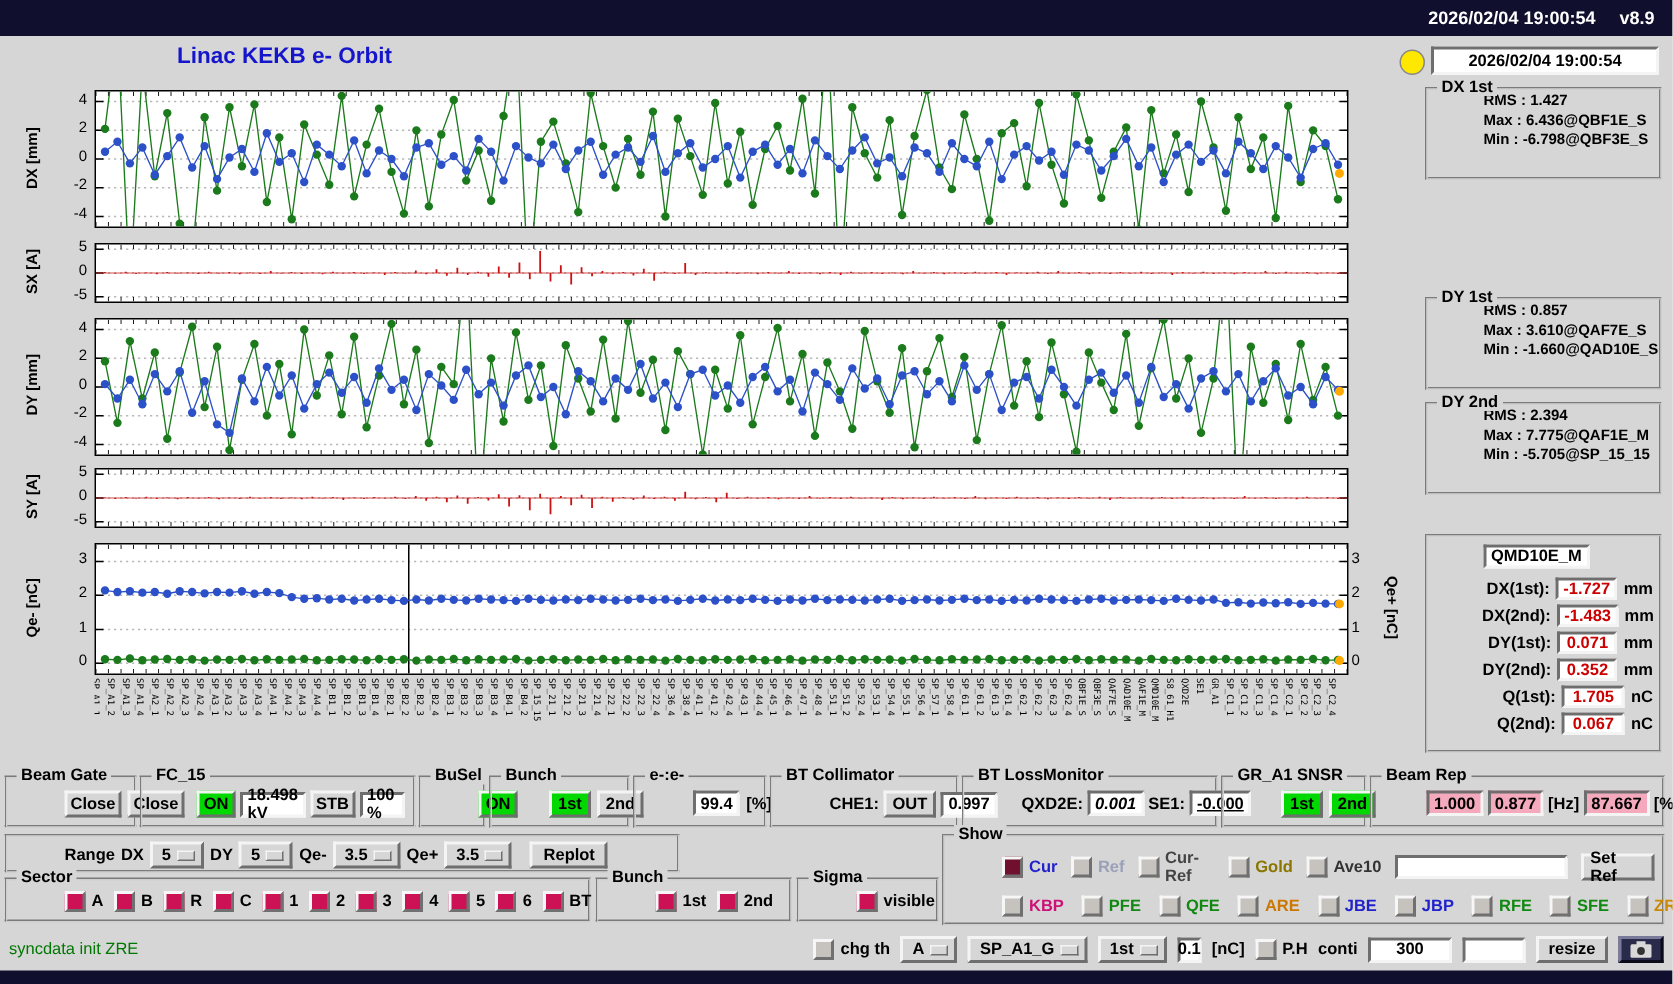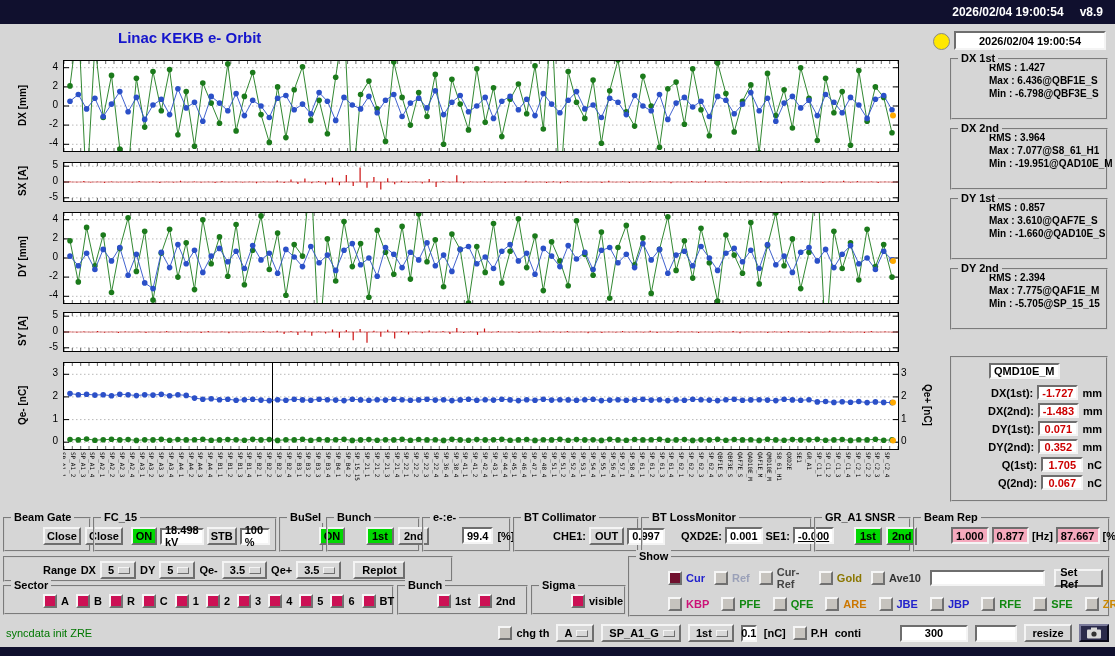--- a/index.html
+++ b/index.html
@@ -123,21 +123,21 @@
       <span class="lbl">CHE1:</span>
       <div class="btn raised" style="width:44px;">OUT</div>
       <div class="field sunken" style="width:42px;">0.997</div>
     </div>
   </div>
 
   <div class="groupbox" style="left:641px;top:517px;width:171px;height:35px;">
     <span class="gb-label">BT LossMonitor</span>
     <div class="gb-row" style="gap:3px;">
       <span class="lbl">QXD2E:</span>
-      <div class="field sunken" style="width:38px;">0.001</div>
+      <div class="field sunken" style="width:38px;font-style:italic;">0.001</div>
       <span class="lbl">SE1:</span>
       <div class="field sunken" style="width:44px;text-decoration:underline;">-0.000</div>
     </div>
   </div>
 
   <div class="groupbox" style="left:814px;top:517px;width:97px;height:35px;">
     <span class="gb-label">GR_A1 SNSR</span>
     <div class="gb-row">
       <div class="btn raised green" style="width:36px;">1st</div>
       <div class="btn raised green" style="width:36px;">2nd</div>
@@ -318,21 +318,21 @@
       <div class="optmenu raised">A</div>
       <div class="optmenu raised">SP_A1_G</div>
       <div class="optmenu raised">1st</div>
       <div class="field sunken" style="width:16px;">0.1</div>
       <span class="lbl">[nC]</span>
       <label class="cb">
         <span class="cbbox"></span>
         <span>P.H</span>
       </label>
       <span class="lbl">conti</span>
-      <div class="field sunken" style="width:68px;margin-left:32px;">300</div>
+      <div class="field sunken" style="width:56px;">300</div>
       <div class="field sunken" style="width:42px;"></div>
       <div class="btn raised" style="width:48px;">resize</div>
       <div class="btn raised dark" style="width:30px;">
         <svg width="16" height="12" viewBox="0 0 16 12">
           <rect x="1" y="2.5" width="14" height="9" rx="1" fill="#d8d8d8"></rect>
           <rect x="5" y="0.5" width="6" height="3" fill="#d8d8d8"></rect>
           <circle cx="8" cy="7" r="2.6" fill="#333"></circle>
         </svg>
       </div>
     </div>
@@ -2376,26 +2376,20 @@
       <span style="left: 808.6px;">SP_C2_2</span>
       <span style="left: 818.4px;">SP_C2_3</span>
       <span style="left: 828.2px;">SP_C2_4</span>
     </div>
     <div class="groupbox" style="left: 950px; top: 58px; width: 158px; height: 62px;">
       <span class="gb-label">DX 1st</span>
       <div class="statline">RMS : 1.427</div>
       <div class="statline">Max : 6.436@QBF1E_S</div>
       <div class="statline">Min : -6.798@QBF3E_S</div>
     </div>
-    <div class="groupbox" style="left: 950px; top: 128px; width: 158px; height: 62px;">
-      <span class="gb-label">DX 2nd</span>
-      <div class="statline">RMS : 3.964</div>
-      <div class="statline">Max : 7.077@S8_61_H1</div>
-      <div class="statline">Min : -19.951@QAD10E_M</div>
-    </div>
     <div class="groupbox" style="left: 950px; top: 198px; width: 158px; height: 62px;">
       <span class="gb-label">DY 1st</span>
       <div class="statline">RMS : 0.857</div>
       <div class="statline">Max : 3.610@QAF7E_S</div>
       <div class="statline">Min : -1.660@QAD10E_S</div>
     </div>
     <div class="groupbox" style="left: 950px; top: 268px; width: 158px; height: 62px;">
       <span class="gb-label">DY 2nd</span>
       <div class="statline">RMS : 2.394</div>
       <div class="statline">Max : 7.775@QAF1E_M</div>

